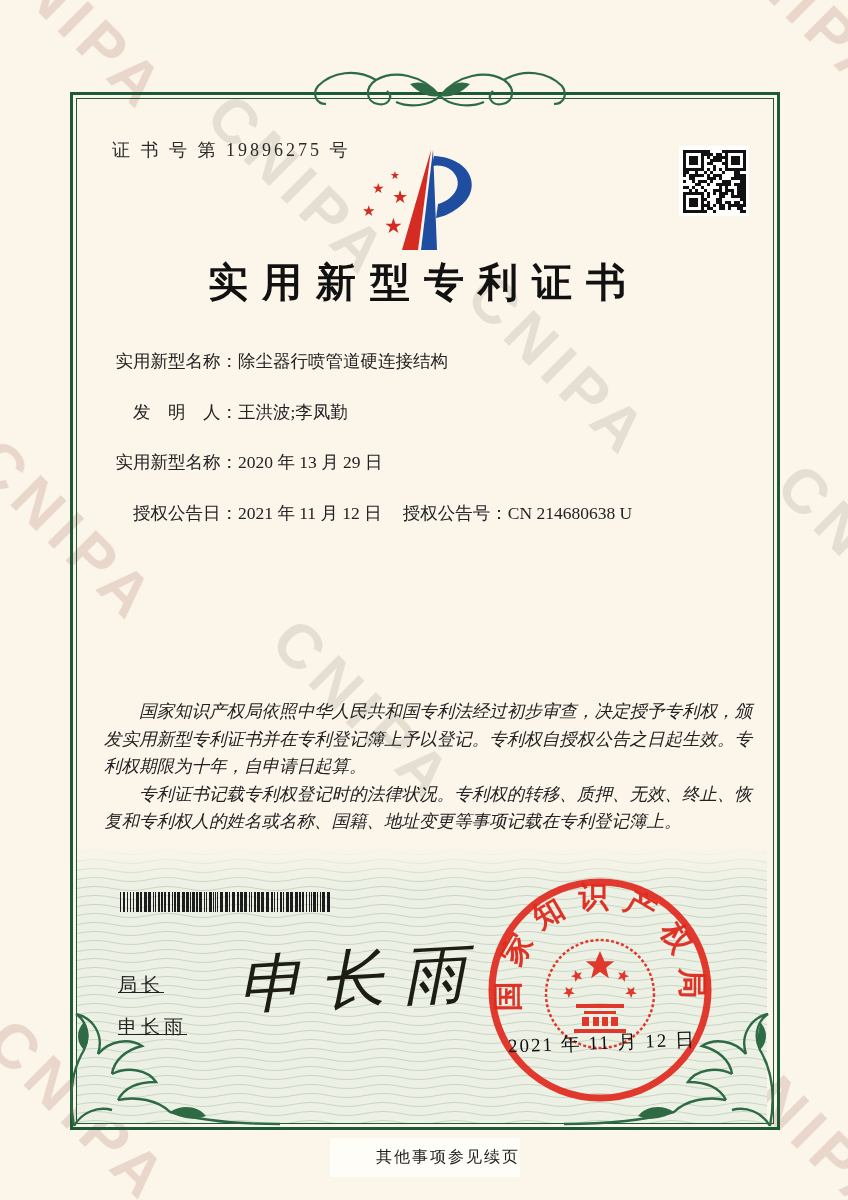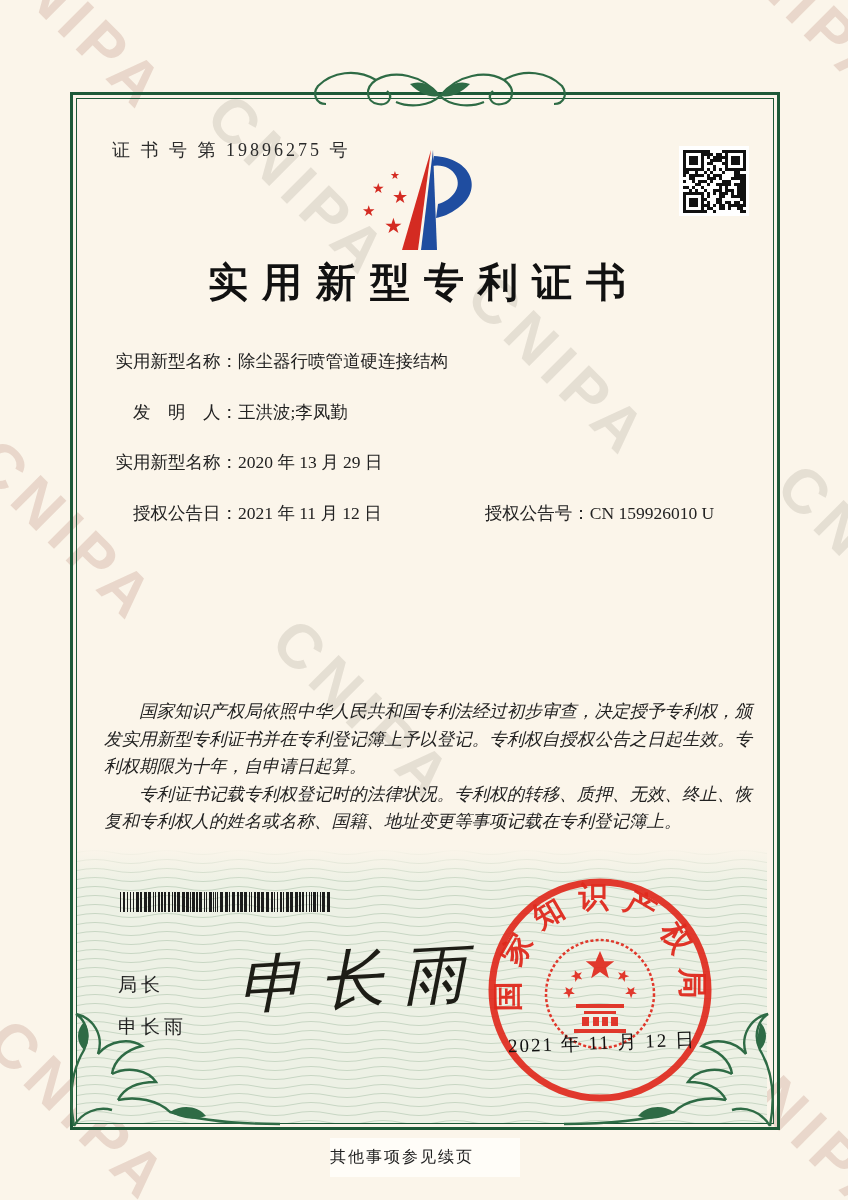--- a/index.html
+++ b/index.html
@@ -48,47 +48,47 @@
 
   .title{position:absolute;left:0;top:255px;width:848px;text-align:center;
          font-size:40px;font-weight:bold;color:#111;letter-spacing:14px;}
 
   
   .fields{position:absolute;left:112px;top:352px;width:640px;font-size:17.5px;color:#222;}
   .frow{display:flex;margin-bottom:31.5px;line-height:19px;}
   .frow .lab{flex:0 0 126px;white-space:pre;text-align:right;}
   .frow .val{white-space:pre;}
   .grant{display:flex;}
-  .grant .pair2{margin-left:82px;display:flex;}
+  .grant .pair2{display:flex;}
 
   
   .bodytext{position:absolute;left:104px;top:698px;width:648px;font-size:17.5px;
             line-height:27.5px;color:#222;text-align:justify;font-style:italic;}
   .bodytext p{margin:0;text-indent:2em;}
 
   
   .barcode{position:absolute;left:120px;top:892px;height:20px;display:flex;align-items:stretch;}
   .barcode i{display:block;background:#1c1c1c;}
 
   
   .signer{position:absolute;left:118px;top:972px;font-size:19px;color:#222;letter-spacing:4px;}
-  .signer div{margin-bottom:16px;}
+  .signer div{margin-bottom:16px;text-decoration:underline;}
   .sig-script{position:absolute;left:238px;top:936px;font-size:64px;color:#1d1d16;
               transform:rotate(-3deg);font-style:italic;letter-spacing:18px;white-space:nowrap;}
 
   
   .seal{position:absolute;left:482px;top:872px;width:236px;height:236px;}
   .seal-date{position:absolute;left:508px;top:1030px;font-size:19px;color:#111;
              letter-spacing:2px;transform:rotate(-2deg);white-space:nowrap;}
 
   
   .pageinfo{position:absolute;left:0;top:1096px;width:848px;text-align:center;
             font-size:15px;color:#222;letter-spacing:2px;}
   .note{position:absolute;left:330px;top:1138px;width:190px;background:#fffdf8;
-        text-align:left;font-size:16px;color:#222;padding:9px 0;letter-spacing:2px;}
+        text-align:right;font-size:16px;color:#222;padding:9px 0;letter-spacing:2px;}
 
   .flourish{position:absolute;pointer-events:none;}
 </style>
 </head>
 <body>
 
 <div class="page">
 
   <span class="wm pink wm1">CNIPA</span>
   <span class="wm pink wm2">CNIPA</span>
@@ -629,21 +629,21 @@
     </div>
     <div class="frow">
       <span class="lab">实用新型名称：</span>
       <span class="val">2020 年 13 月 29 日</span>
     </div>
     <div class="frow grant">
       <span class="lab">授权公告日：</span>
       <span class="val">2021 年 11 月 12 日</span>
       <span class="pair2">
         <span class="lab">授权公告号：</span>
-        <span class="val">CN 159926010 U</span>
+        <span class="val">CN 214680638 U</span>
       </span>
     </div>
   </div>
 
   <div class="bodytext">
     <p>国家知识产权局依照中华人民共和国专利法经过初步审查，决定授予专利权，颁发实用新型专利证书并在专利登记簿上予以登记。专利权自授权公告之日起生效。专利权期限为十年，自申请日起算。</p>
     <p>专利证书记载专利权登记时的法律状况。专利权的转移、质押、无效、终止、恢复和专利权人的姓名或名称、国籍、地址变更等事项记载在专利登记簿上。</p>
   </div>
 
   <div class="barcode" id="barcode">

